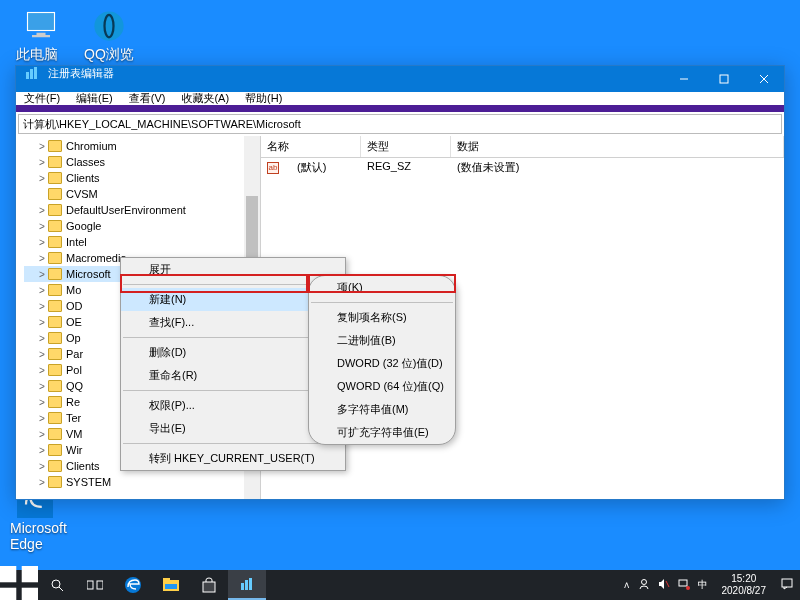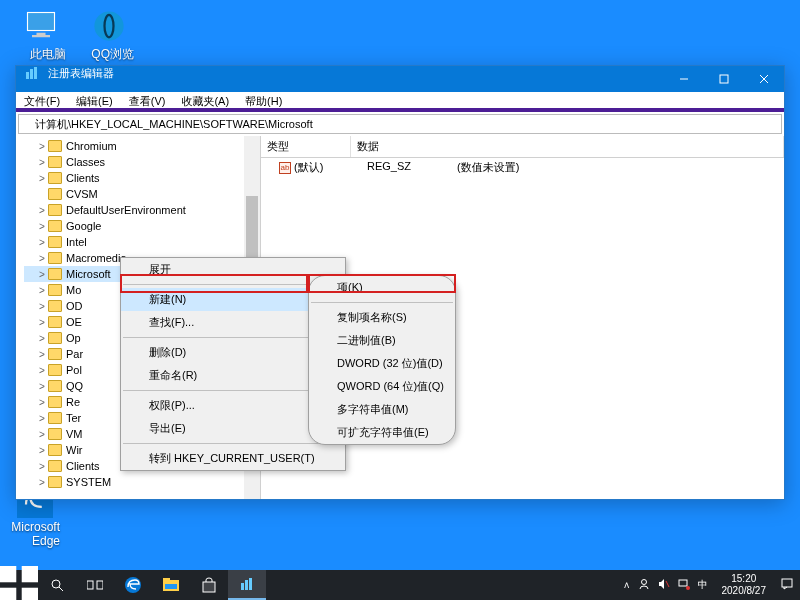--- a/index.html
+++ b/index.html
@@ -1,52 +1,52 @@
 <!DOCTYPE html>
 <html><head>
 <meta charset="utf-8">
 <style>
 * { margin: 0; padding: 0; box-sizing: border-box; font-family: "Microsoft YaHei", "Segoe UI", sans-serif; }
 body { width: 800px; height: 600px; background: #1a8cff; overflow: hidden; position: relative; }
 
-.desktop-icon { position: absolute; width: 50px; text-align: right; color: #fff; font-size: 12px; }
+.desktop-icon { position: absolute; width: 50px; text-align: left; color: #fff; font-size: 14px; }
 .desktop-icon .icon { width: 36px; height: 36px; margin: 0 auto 2px; display: flex; align-items: center; justify-content: center; }
 .desktop-icon .label { text-shadow: 0 1px 2px rgba(0,0,0,.6); }
 
 .regedit-window {
   position: absolute; left: 15px; top: 65px; width: 770px; height: 435px;
   background: #fff; border: 1px solid #2579c9; box-shadow: 0 4px 20px rgba(0,0,0,.25);
 }
 .titlebar { height: 26px; background: #0678d7; display: flex; color: #fff; font-size: 11px; }
 .titlebar .app-icon { width: 20px; display: flex; justify-content: center; margin-left: 6px; margin-right: 6px; }
 .titlebar .title { flex: 1; }
 .titlebar .controls { display: flex; }
 .titlebar .controls div { width: 40px; height: 26px; display: flex; align-items: center; justify-content: center; }
 
-.menubar { height: 20px; background: #fff; display: flex; align-items: flex-start; font-size: 11px; border-bottom: 4px solid #4c1d95; }
+.menubar { height: 20px; background: #fff; display: flex; align-items: center; font-size: 11px; border-bottom: 7px solid #4c1d95; }
 .menubar span { padding: 2px 8px; }
 
-.addressbar { height: 20px; background: #fff; border: 1px solid #bbb; margin: 2px; font-size: 11px; padding: 2px 16px; display: flex; align-items: center; }
+.addressbar { height: 20px; background: #fff; border: 1px solid #bbb; margin: 2px; font-size: 11px; padding: 2px 4px; display: flex; align-items: center; }
 
 .content { display: flex; height: calc(100% - 70px); }
 .tree-panel { width: 245px; border-right: 1px solid #d0d0d0; overflow: hidden; position: relative; font-size: 11px; background: #fff; }
 .tree-scroll { position: absolute; right: 0; top: 0; bottom: 0; width: 16px; background: #f0f0f0; }
 .tree-scroll::before { content: ""; position: absolute; top: 60px; left: 2px; right: 2px; height: 100px; background: #c0c0c0; }
 .tree { padding: 2px 0 2px 8px; }
 .tree-item { display: flex; align-items: center; height: 16px; padding-left: 36px; white-space: nowrap; }
 .tree-item.sel { background: #cde8ff; }
 .tree-item .tw { width: 12px; color: #666; font-size: 10px; margin-left: -24px; margin-right: 0; text-align: center; }
 .tree-item .folder { width: 14px; height: 12px; background: #ffd869; border: 1px solid #c9a227; margin-right: 4px; border-radius: 1px; }
 
 .values-panel { flex: 1; font-size: 11px; }
 .values-header { display: flex; border-bottom: 1px solid #d0d0d0; background: #fff; }
 .values-header div { padding: 3px 6px; border-right: 1px solid #e0e0e0; }
 .vh-name { width: 100px; } .vh-type { width: 90px; } .vh-data { flex: 1; }
 .value-row { display: flex; padding: 2px 0; }
-.value-row .vname { width: 100px; padding-left: 18px; display: flex; align-items: center; gap: 3px; }
+.value-row .vname { width: 100px; padding-left: 6px; display: flex; align-items: center; gap: 18px; }
 .value-row .vtype { width: 90px; padding-left: 6px; }
 .value-row .vdata { flex: 1; padding-left: 6px; }
 .reg-icon { width: 12px; height: 12px; display: inline-flex; align-items: center; justify-content: center; font-size: 8px; color: #c04020; border: 1px solid #c04020; background: #fff0ea; }
 
 .context-menu { position: absolute; background: #f0f0f0; border: 1px solid #a0a0a0; box-shadow: 2px 2px 6px rgba(0,0,0,.25); font-size: 11px; z-index: 100; }
 .context-menu .mi { padding: 4px 30px 4px 28px; white-space: nowrap; position: relative; }
 .context-menu .mi.hover { background: #cde8ff; }
 .context-menu .sep { height: 1px; background: #c0c0c0; margin: 3px 2px; }
 .context-menu .mi .arrow { position: absolute; right: 8px; font-size: 9px; }
 .cm1 { left: 120px; top: 257px; width: 226px; }
@@ -244,20 +244,21 @@
           <div class="tree-item">
             <span class="tw">&gt;</span>
             <span class="folder"></span>
             <span>SYSTEM</span>
           </div>
         </div>
       <div class="tree-scroll"></div>
     </div>
     <div class="values-panel">
       <div class="values-header">
+        <div class="vh-name">名称</div>
         <div class="vh-type">类型</div>
         <div class="vh-data">数据</div>
       </div>
       <div class="value-row">
         <div class="vname">
             <span class="reg-icon">ab</span>
             <span>(默认)</span>
           </div>
         <div class="vtype">REG_SZ</div>
         <div class="vdata">(数值未设置)</div>

